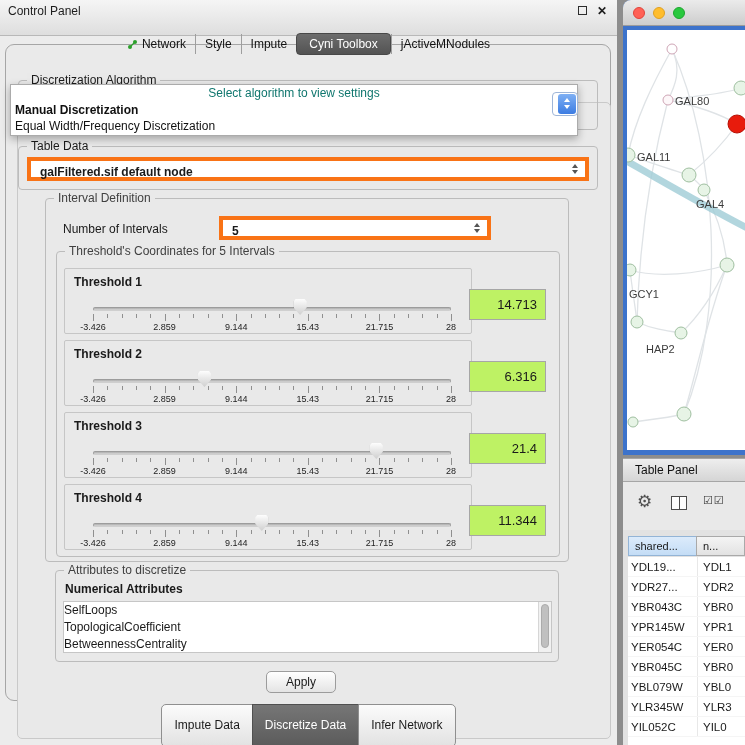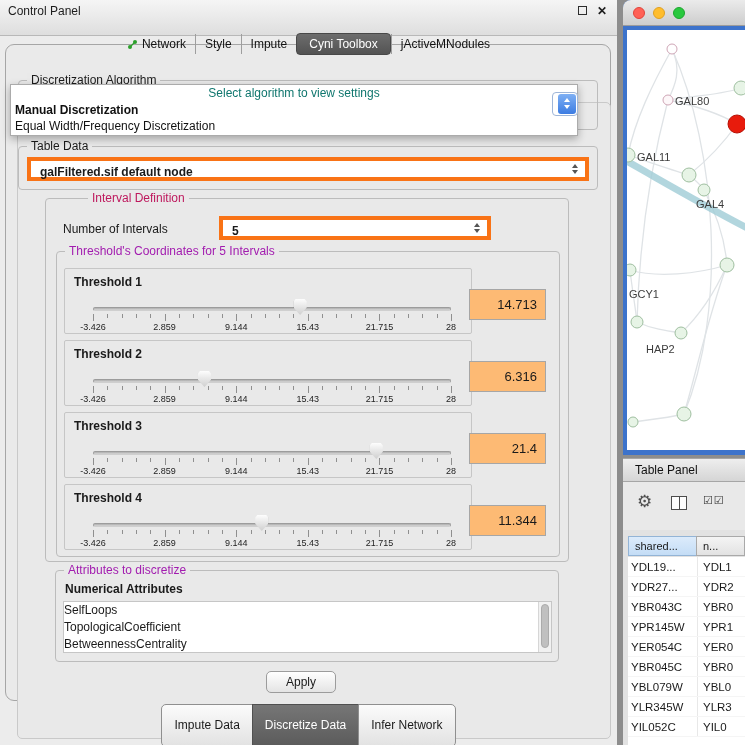--- a/index.html
+++ b/index.html
@@ -16,22 +16,22 @@
   .tab { display:flex; align-items:center; gap:4px; padding:3px 9px; font-size:12px; color:#111; }
   .tab + .tab { border-left:1px solid #9e9e9e; }
   .tab.selected { background:linear-gradient(#6d6d6d,#535353); color:#fff; border:1px solid #484848; border-radius:4px; padding:3px 12px; }
   .net-ico svg { display:block; }
 
   .main-panel { position:absolute; left:5px; top:44px; width:606px; height:657px; border:1px solid #a6a6a6; border-radius:9px; background:#eaeaea; }
   .inner-panel { position:absolute; left:11px; top:57px; width:594px; height:637px; border:1px solid #c9c9c9; border-radius:5px; background:#e9e9e9; }
 
   .group { position:absolute; border:1px solid #bcbcbc; border-radius:4px; }
   .group-title { position:absolute; top:-8px; left:8px; background:#e9e9e9; padding:0 4px; font-size:12px; line-height:15px; white-space:nowrap; }
-  .green-title { color:#be185d;margin-left:34px; }
-  .blue-title { color:#a21caf; }
+  .green-title { color:#404040; }
+  .blue-title { color:#404040; }
 
   #algo-group { left:18px; top:80px; width:580px; height:50px; }
   #algo-popup { position:absolute; left:10px; top:84px; width:568px; height:52px; background:#fff; border:1px solid #ababab; box-shadow:0 3px 8px rgba(0,0,0,.3); z-index:30; font-size:12px; }
   .popup-placeholder { height:17px; line-height:17px; text-align:center; color:#0f766e; }
   .popup-option { height:16px; line-height:16px; padding-left:4px; color:#111; }
   .popup-option.first { font-weight:bold; }
   #algo-combo-cap { position:absolute; left:552px; top:92px; width:26px; height:24px; background:#fff; border:1px solid #9fb6d8; border-radius:4px; z-index:31; }
   .cap-blue { position:absolute; right:1px; top:1px; bottom:1px; width:18px; border-radius:3px; background:linear-gradient(#7fb0f4,#3c7ce2); }
   .wtri-up,.wtri-down { display:block; width:0; height:0; border-left:3.5px solid transparent; border-right:3.5px solid transparent; margin:0 auto; }
   .wtri-up { border-bottom:4px solid #fff; margin-top:4px; margin-bottom:3px; }
@@ -55,21 +55,21 @@
   .thr-box { position:absolute; left:7px; width:408px; height:66px; border:1px solid #c6c6c6; border-radius:2px; background:#e9e9e9; }
   .thr-label { position:absolute; left:9px; top:6px; font-size:12px; font-weight:bold; }
   .slider { position:absolute; left:28px; top:30px; width:358px; height:34px; }
   .track { position:absolute; left:0; top:8px; width:100%; height:4px; background:linear-gradient(#adadad,#d6d6d6); border:1px solid #9c9c9c; border-bottom-color:#cfcfcf; border-radius:2px; }
   .thumb { position:absolute; top:0; width:13px; height:16px; background:linear-gradient(#fdfdfd,#cfcfcf); clip-path:polygon(15% 0,85% 0,100% 15%,100% 55%,50% 100%,0 55%,0 15%); filter:drop-shadow(0 1px 1px rgba(0,0,0,.35)); }
   .ticks { position:absolute; left:0; top:15px; width:100%; height:7px; }
   .tick { position:absolute; top:0; width:1px; height:4px; background:#8f8f8f; }
   .tick.major { height:7px; }
   .tick-labels { position:absolute; left:0; top:23px; width:100%; height:11px; font-size:9px; color:#222; }
   .tick-label { position:absolute; transform:translateX(-50%); white-space:nowrap; }
-  .value-box { position:absolute; left:404px; top:20px; width:77px; height:31px; background:#fdba74; border:1px solid #a6a6a6; font-size:13px; line-height:29px; text-align:right; padding-right:8px; }
+  .value-box { position:absolute; left:404px; top:20px; width:77px; height:31px; background:#bef264; border:1px solid #a6a6a6; font-size:13px; line-height:29px; text-align:right; padding-right:8px; }
 
   #attr-group { left:55px; top:570px; width:504px; height:92px; }
   #attr-label { position:absolute; left:9px; top:11px; font-size:12px; font-weight:bold; }
   #attr-list { position:absolute; left:7px; top:30px; width:489px; height:52px; background:#fff; border:1px solid #c6c6c6; overflow:hidden; }
   .list-item { height:17px; line-height:17px; font-size:12px; }
   .attr-scrollbar { position:absolute; right:0; top:0; bottom:0; width:13px; background:#f1f1f1; border-left:1px solid #d6d6d6; }
   .attr-scroll-thumb { position:absolute; left:2px; top:2px; width:8px; height:44px; background:#c0c0c0; border:1px solid #ababab; border-radius:5px; }
 
   #apply-btn { position:absolute; left:266px; top:671px; width:70px; height:22px; background:linear-gradient(#ffffff,#e4e4e4); border:1px solid #9c9c9c; border-radius:5px; font-size:12px; text-align:center; line-height:20px; }
 

